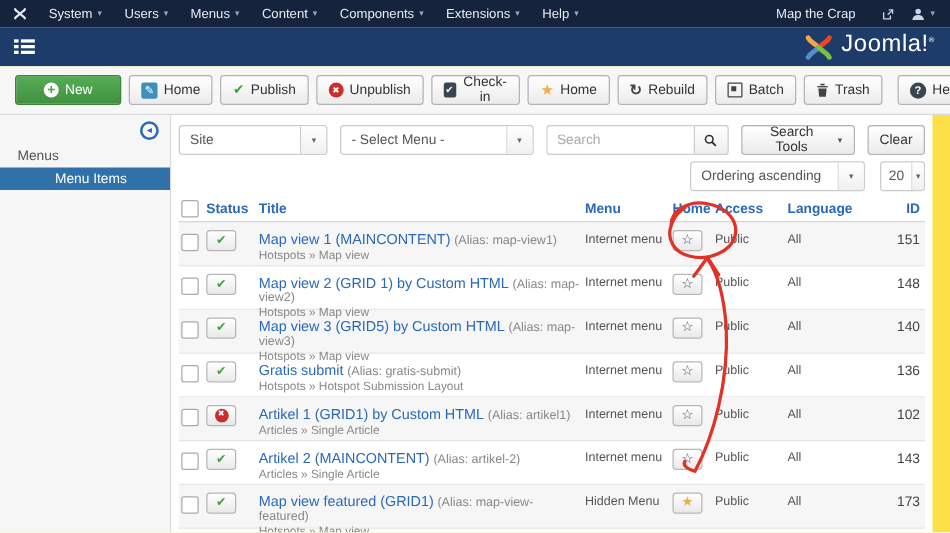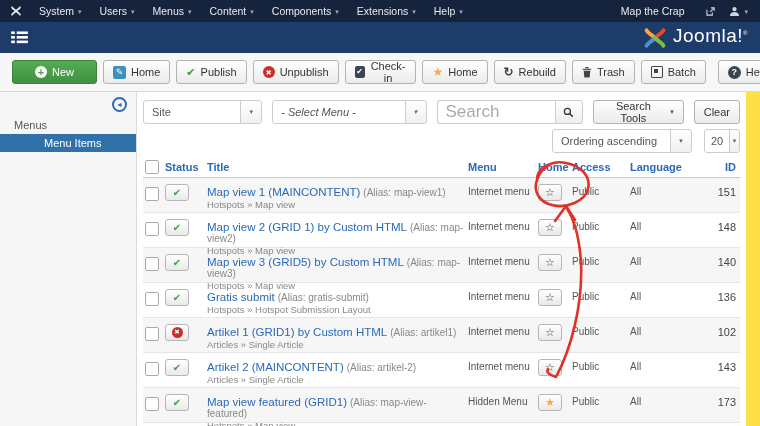--- a/index.html
+++ b/index.html
@@ -61,25 +61,25 @@
   
   .filter-row{display:flex;align-items:center;gap:10px;margin-bottom:5px;}
   .filter-row2{display:flex;align-items:center;justify-content:flex-end;gap:12px;margin-bottom:2px;}
   .selbox{display:inline-flex;height:24px;border:1px solid #ccc;border-radius:3px;background:#fff;
     align-items:stretch;cursor:pointer;box-sizing:border-box;}
   .selbox .sel-text{display:flex;align-items:center;padding:0 8px;color:#555;}
   .selbox .sel-arrow{width:20px;border-left:1px solid #ccc;background:linear-gradient(#fff,#f0f0f0);
     display:flex;align-items:center;justify-content:center;color:#666;font-size:7px;border-radius:0 3px 3px 0;}
   .searchgrp{display:flex;align-items:stretch;height:24px;box-sizing:border-box;}
   .searchgrp input{width:118px;height:24px;border:1px solid #ccc;border-right:none;border-radius:3px 0 0 3px;
-    padding:0 8px;font-size:17px;font-family:inherit;color:#333;outline:none;box-sizing:border-box;}
+    padding:0 8px;font-size:11px;font-family:inherit;color:#333;outline:none;box-sizing:border-box;}
   .searchgrp input::placeholder{color:#aaa;}
   .search-btn{width:28px;border:1px solid #ccc;border-radius:0 3px 3px 0;background:linear-gradient(#fff,#eee);
     display:flex;align-items:center;justify-content:center;cursor:pointer;box-sizing:border-box;}
-  .w-site{width:122px;} .w-menu{width:158px;font-style:italic;} .w-order{width:140px;} .w-limit{width:36px;}
+  .w-site{width:122px;} .w-menu{width:158px;} .w-order{width:140px;} .w-limit{width:36px;}
   .w-limit .sel-text{padding:0 6px;}
 
   
   .tbl{margin-top:3px;}
   .thead{display:flex;align-items:center;height:21px;border-bottom:1px solid #c9c9c9;}
   .thead .hcell{color:#2a69b8;font-weight:bold;}
   .cell{box-sizing:border-box;padding:0 2px;}
   .c-check{width:18px;display:flex;justify-content:flex-start;}
   .c-status{width:44px;padding-left:4px;}
   .c-title{flex:1;}
@@ -221,30 +221,30 @@
     </button>
     <button class="tbtn">
       <span class="ic ic-home">★</span>
       <span>Home</span>
     </button>
     <button class="tbtn">
       <span class="ic ic-rebuild">↻</span>
       <span>Rebuild</span>
     </button>
     <button class="tbtn">
+      <span class="ic ic-batch"></span>
+      <span>Batch</span>
+    </button>
+    <button class="tbtn">
       <svg width="10" height="12" viewBox="0 0 12 14">
         <rect x="1" y="3.2" width="10" height="1.3" fill="#444"></rect>
         <rect x="4" y="1" width="4" height="1.6" fill="#444"></rect>
         <path d="M2 5.5h8l-.8 8H2.8z" fill="#444"></path>
       </svg>
       <span>Trash</span>
-    </button>
-    <button class="tbtn">
-      <span class="ic ic-batch"></span>
-      <span>Batch</span>
     </button>
     <span class="spacer"></span>
     <button class="tbtn">
       <span class="ic ic-help">?</span>
       <span>Help</span>
     </button>
 
   </div>
 
   <div class="bodyarea">

